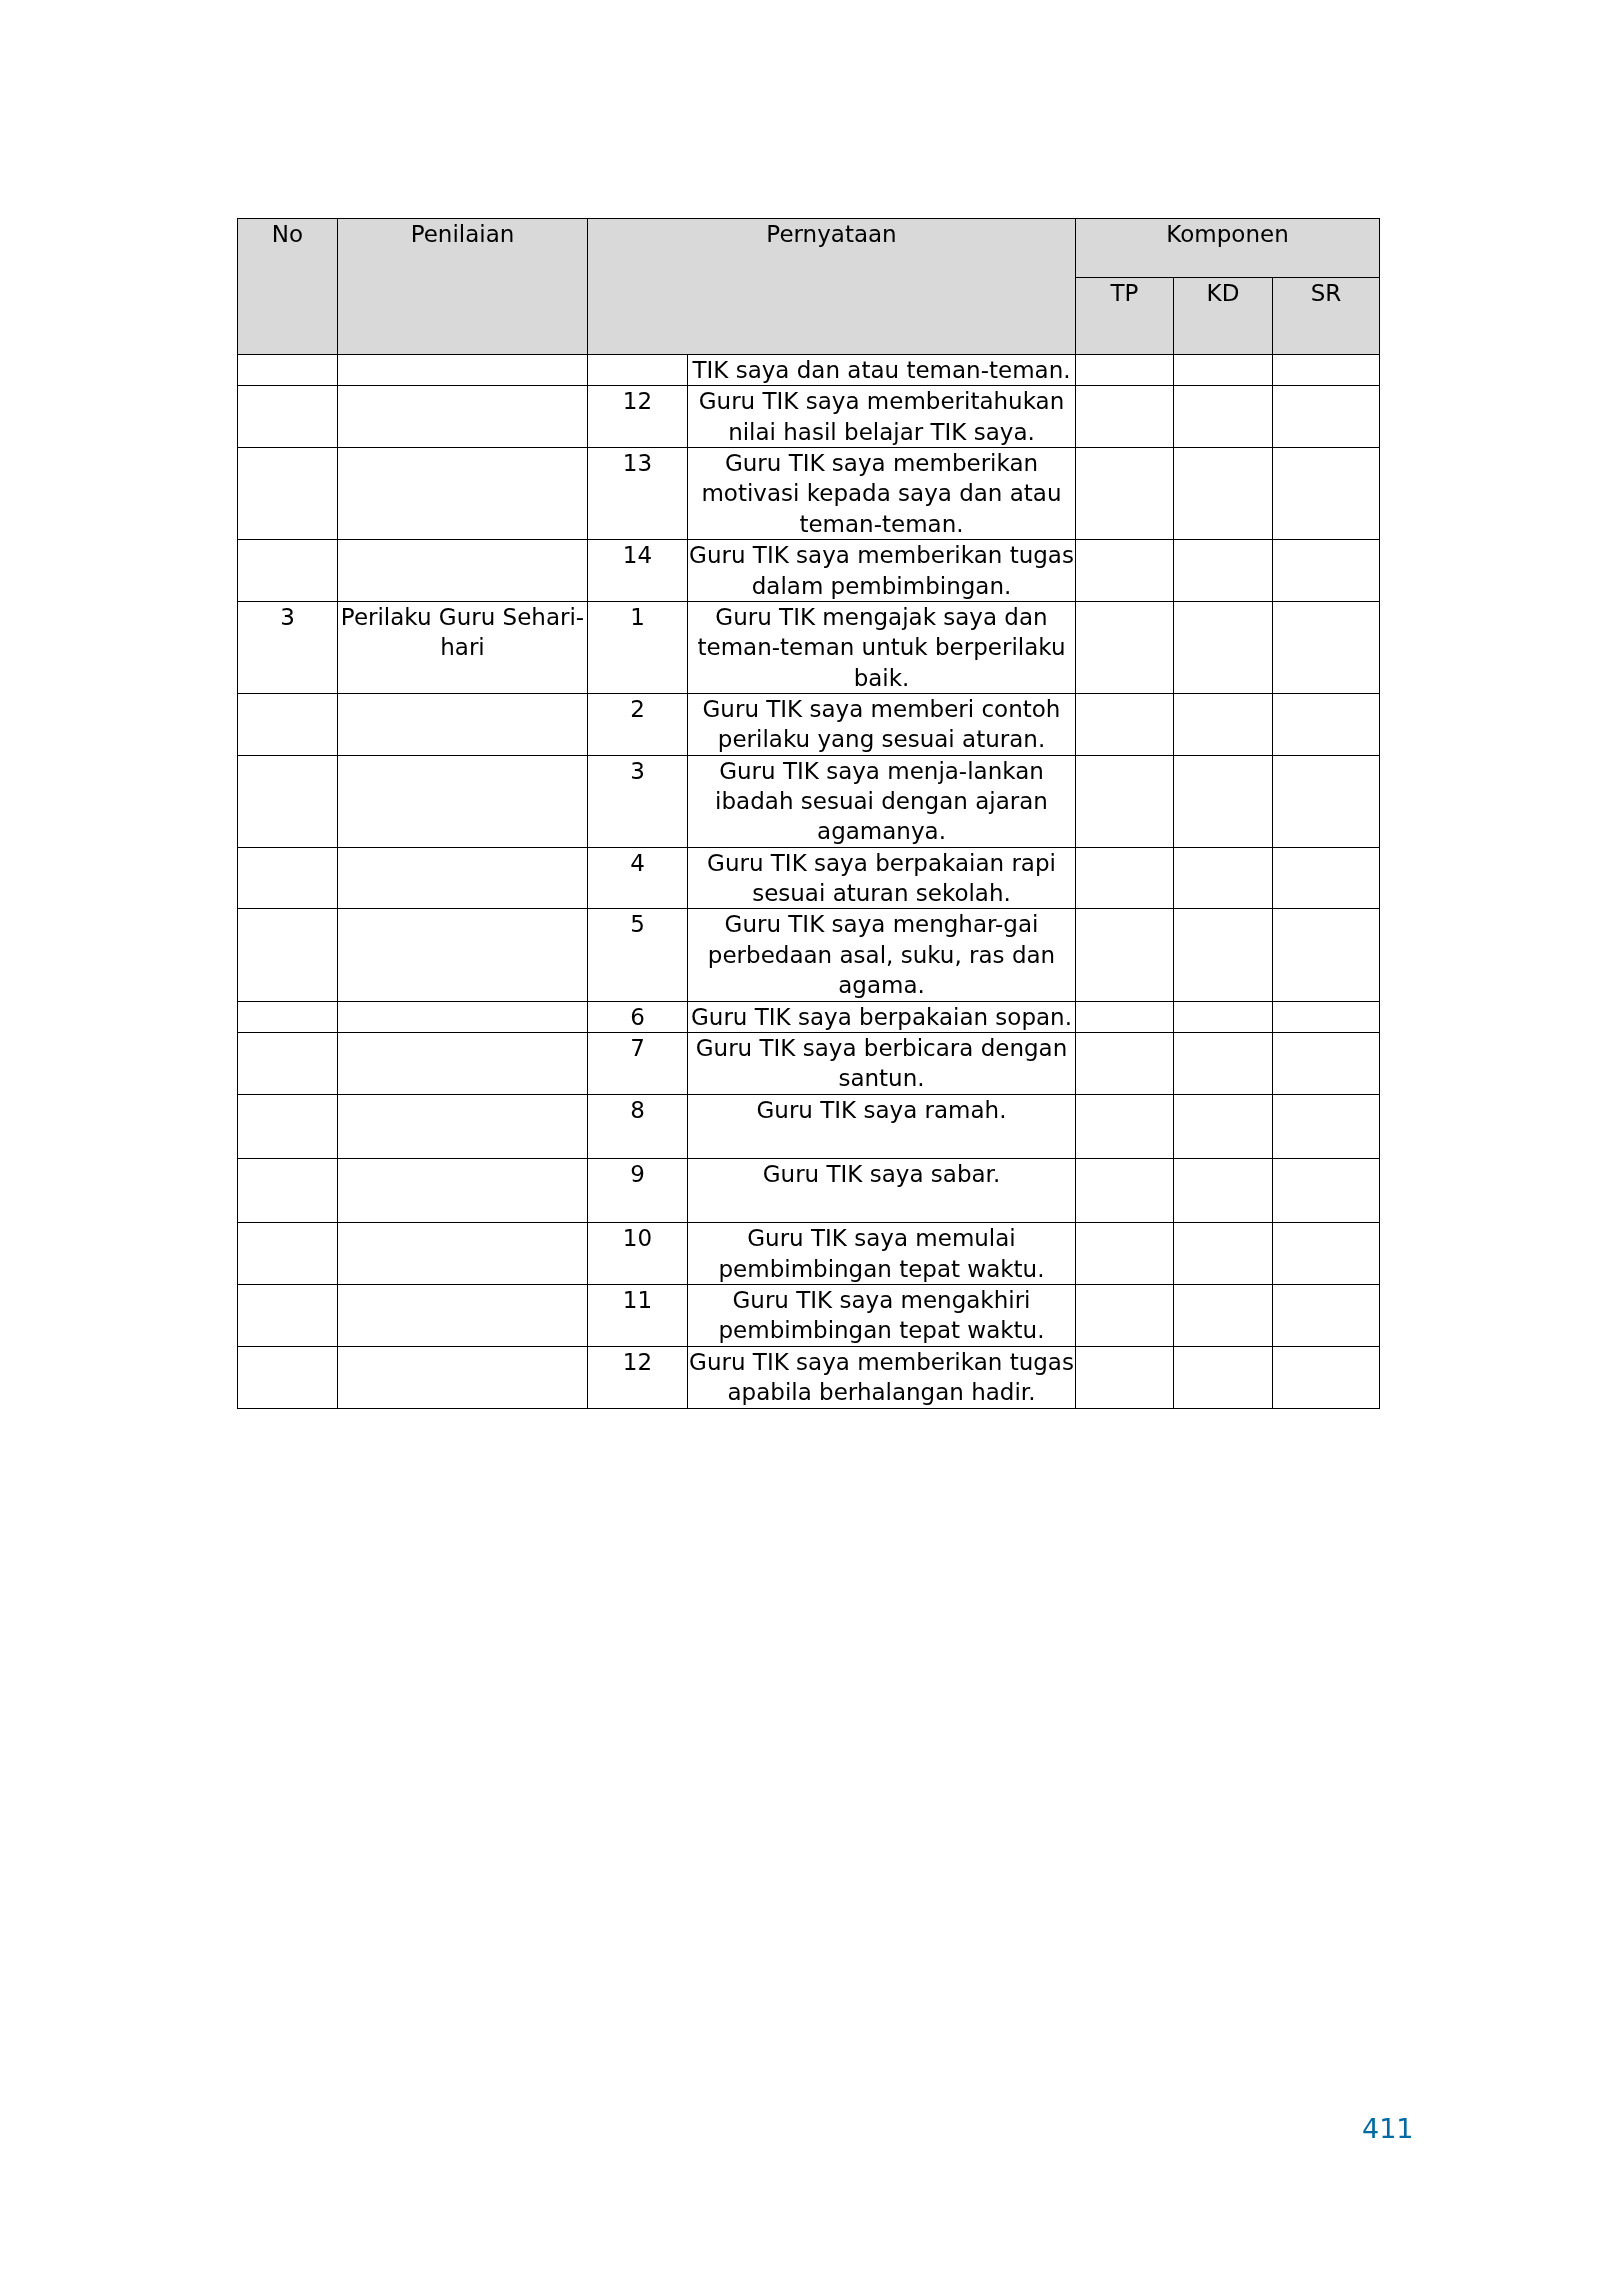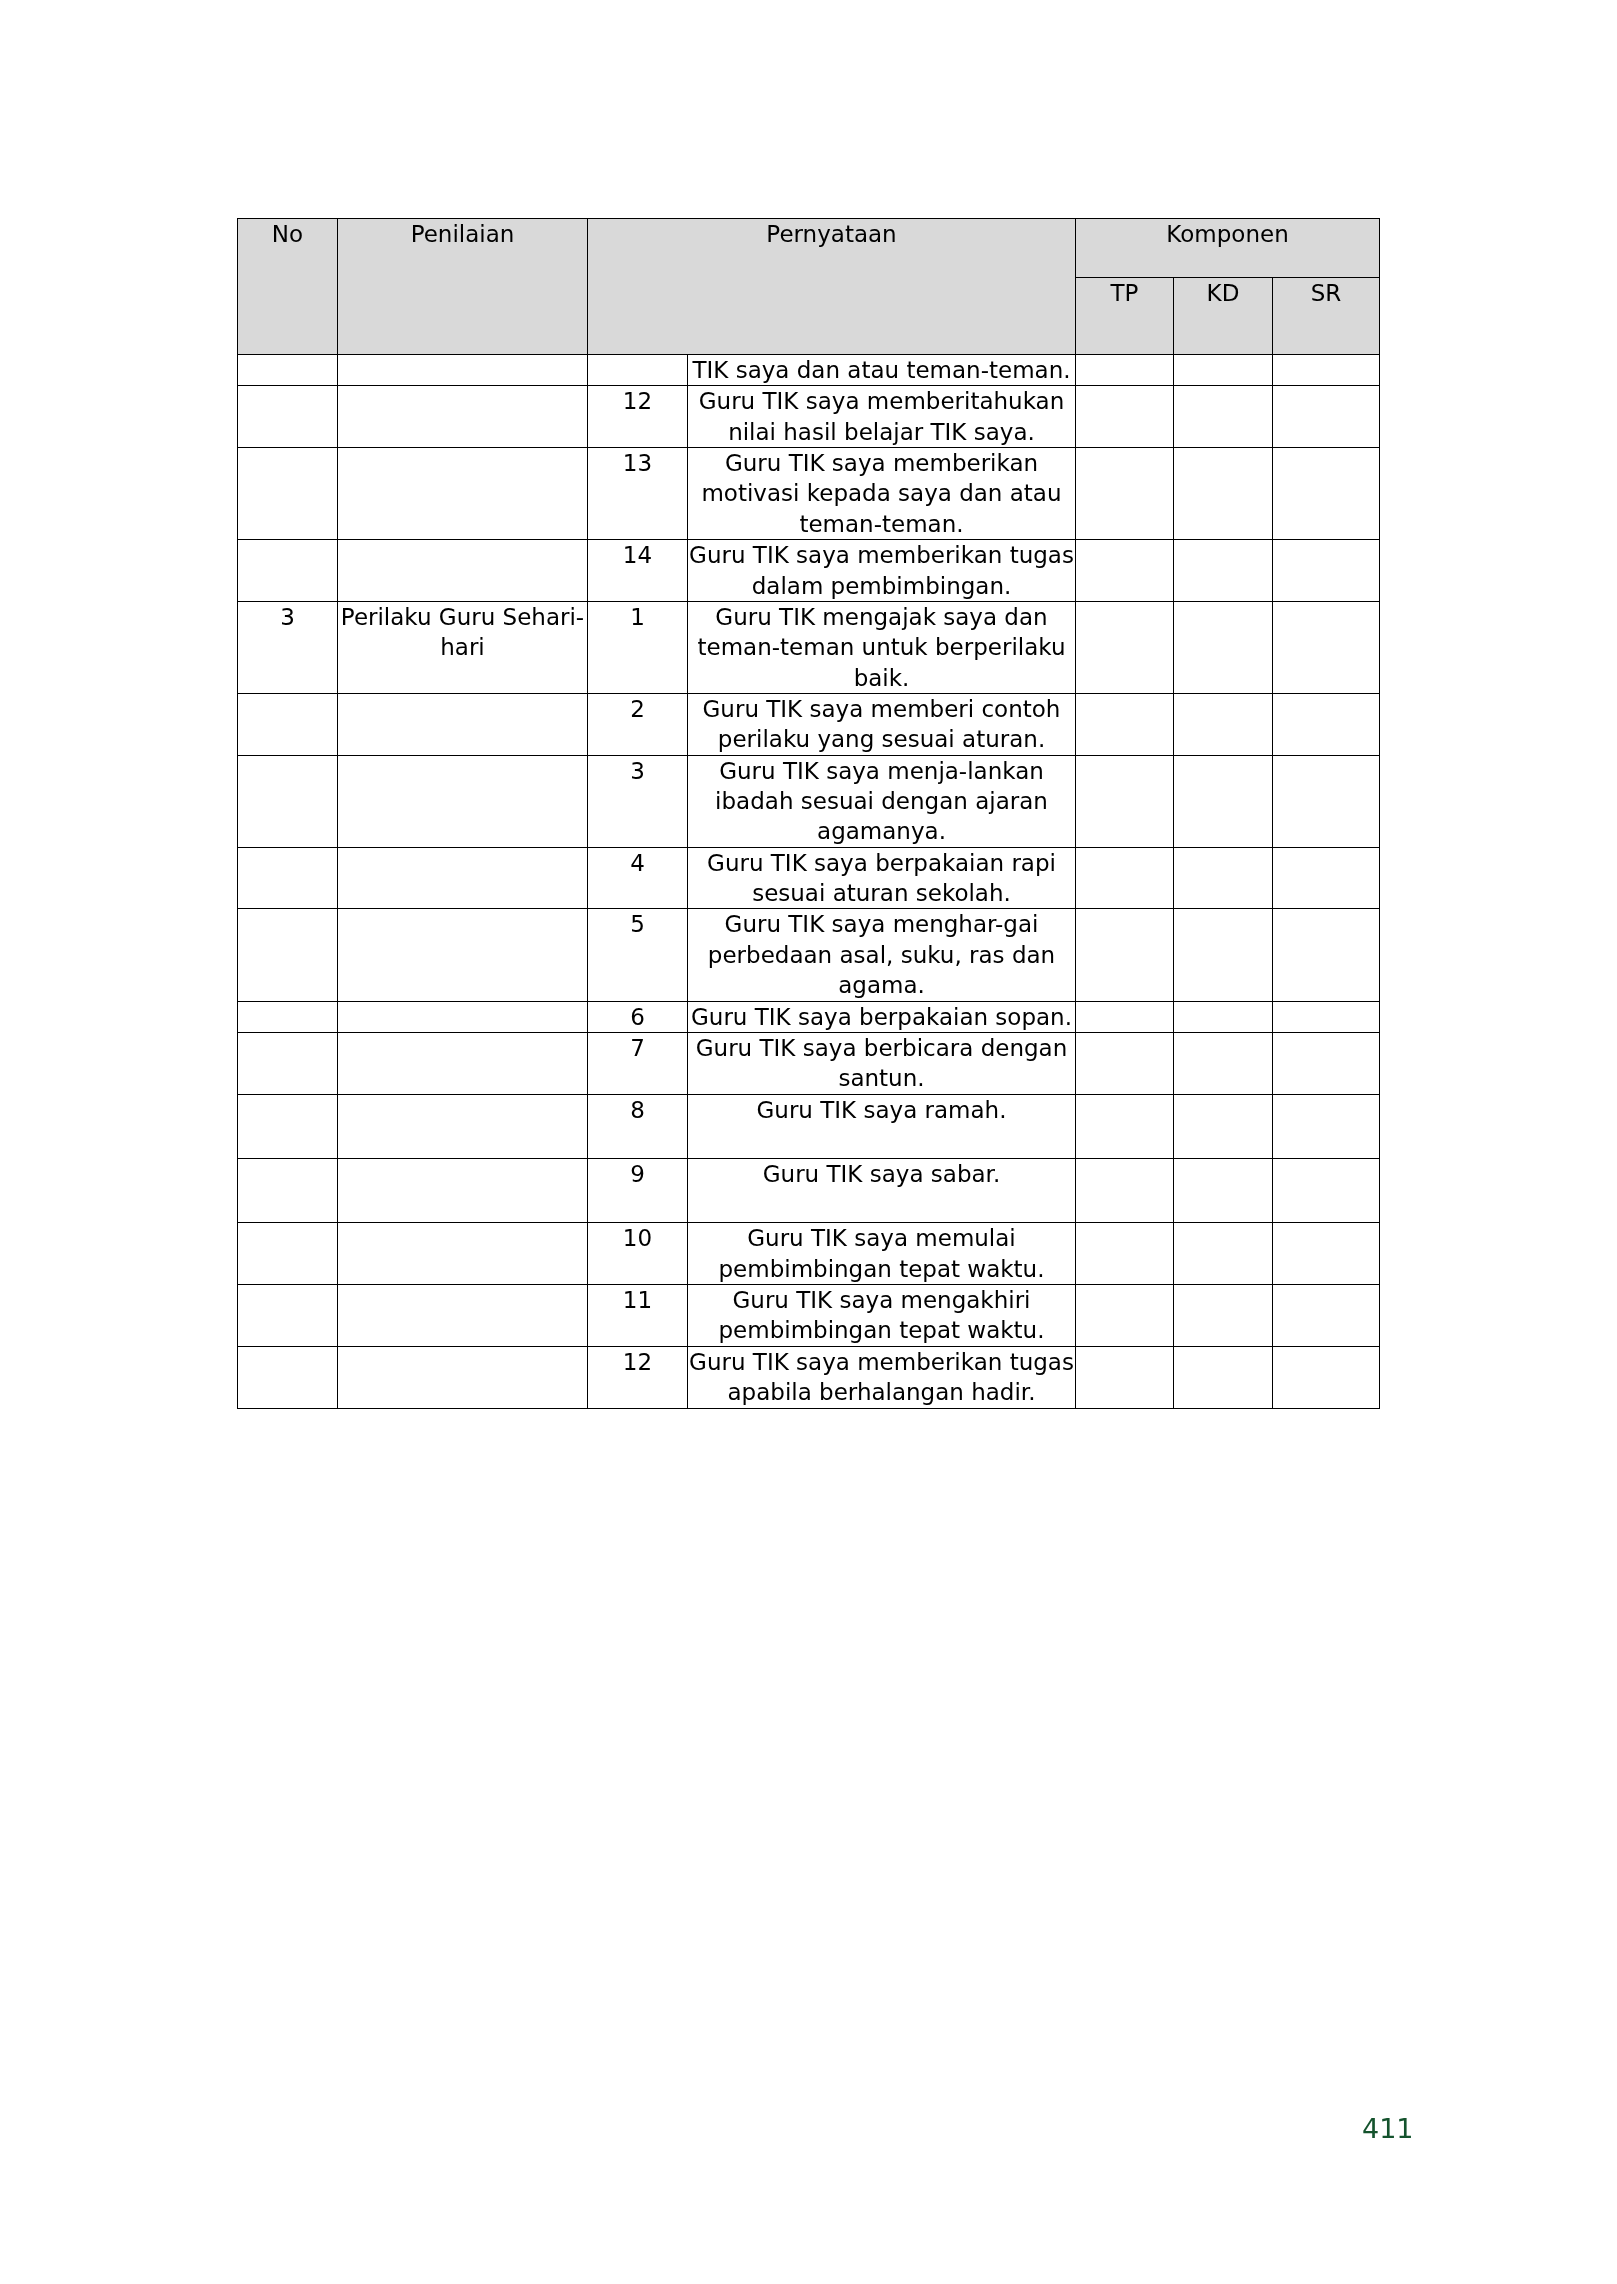--- a/index.html
+++ b/index.html
@@ -88,21 +88,21 @@
   }
 
   td.stmt-cell.pad-tall { padding-bottom: 33px; }
 
   .pagenum {
     position: absolute;
     left: 1362px;
     top: 2113px;
     font-size: 27px;
     font-family: "DejaVu Sans", sans-serif;
-    color: #14532d;
+    color: #0369a1;
   }
 </style>
 </head>
 <body>
 
 <div class="page">
 
   <table class="survey">
     <colgroup>
       <col class="c-no">

